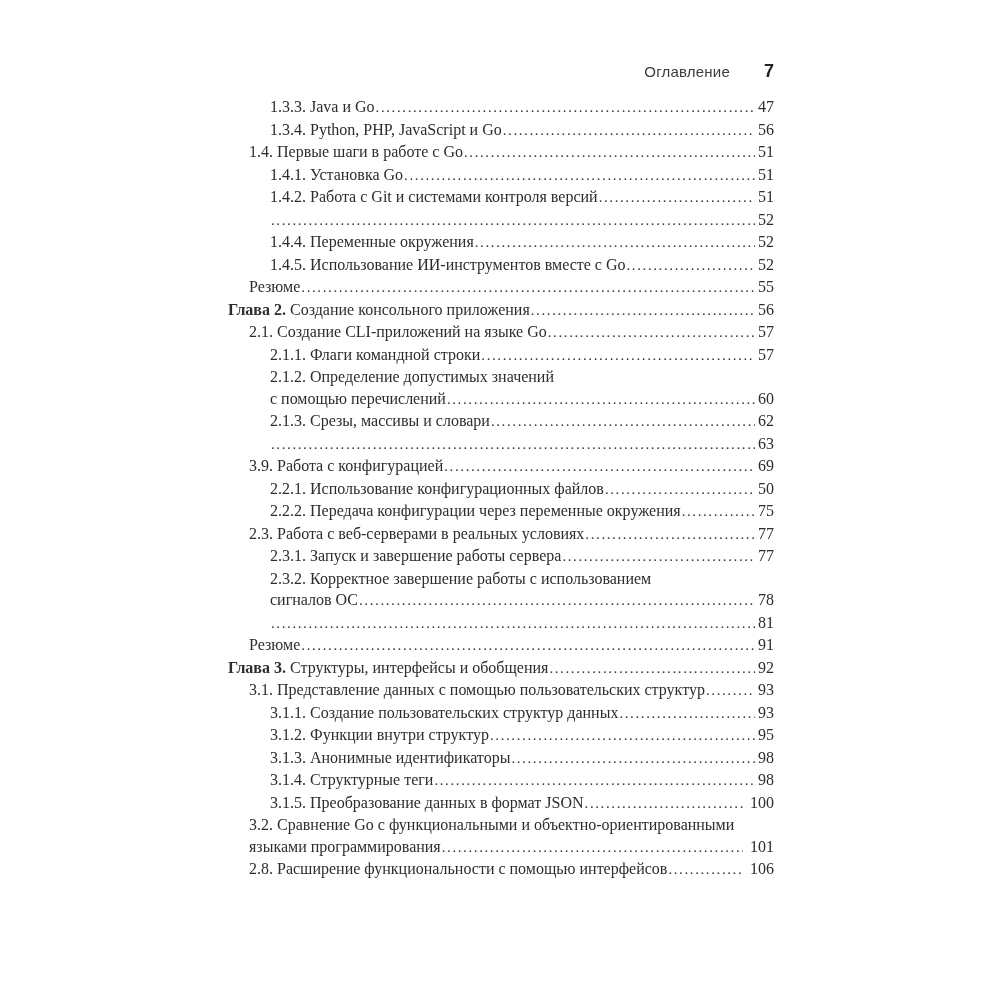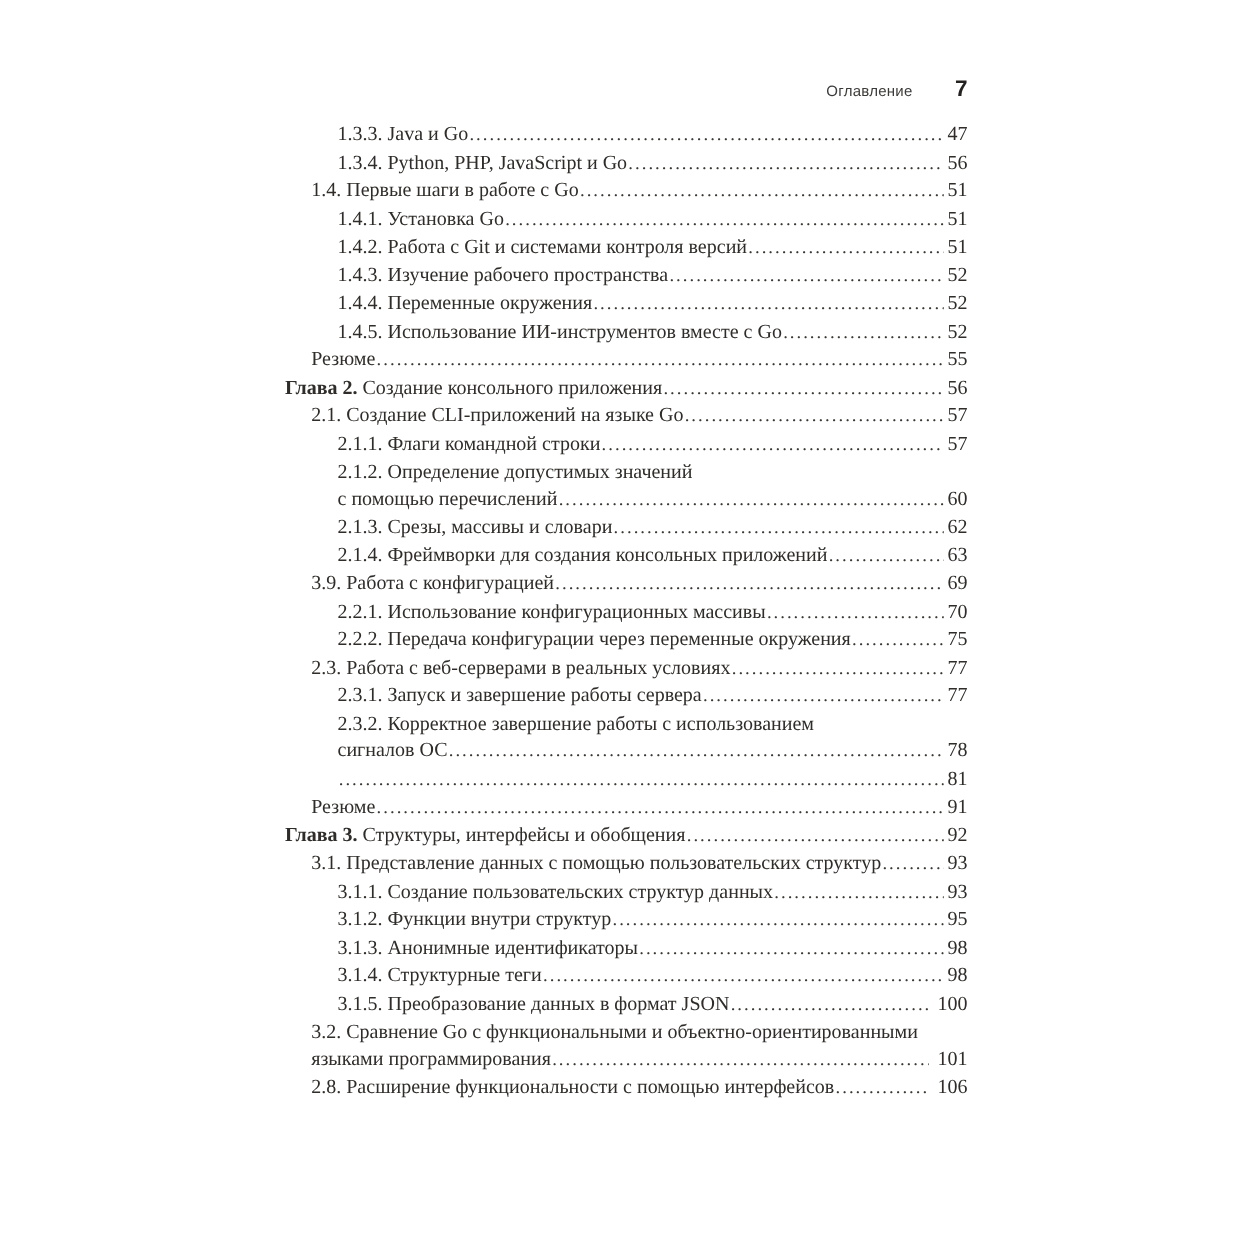--- a/index.html
+++ b/index.html
@@ -21,21 +21,21 @@
   
   .header {
     display: flex;
     justify-content: flex-end;
     align-items: baseline;
     font-family: "Liberation Sans", sans-serif;
     margin-bottom: 13px;
     line-height: 22px;
   }
   .header-title {
-    font-size: 12px;
+    font-size: 15px;
     color: #3d3b39;
     letter-spacing: 0.2px;
   }
   .header-page {
     font-size: 18px;
     font-weight: bold;
     color: #242220;
     margin-left: 34px;
   }
   
@@ -94,21 +94,20 @@
           <span class="title">1.4.1. Установка Go</span>
           <span class="dots"></span>
           <span class="pg">51</span>
         </div>
         <div class="row indent-2">
           <span class="title">1.4.2. Работа с Git и системами контроля версий</span>
           <span class="dots"></span>
           <span class="pg">51</span>
         </div>
         <div class="row indent-2">
-          <span class="title">1.4.3. Изучение рабочего пространства</span>
           <span class="dots"></span>
           <span class="pg">52</span>
         </div>
         <div class="row indent-2">
           <span class="title">1.4.4. Переменные окружения</span>
           <span class="dots"></span>
           <span class="pg">52</span>
         </div>
         <div class="row indent-2">
           <span class="title">1.4.5. Использование ИИ-инструментов вместе с Go</span>
@@ -142,33 +141,32 @@
           <span class="title">с помощью перечислений</span>
           <span class="dots"></span>
           <span class="pg">60</span>
         </div>
         <div class="row indent-2">
           <span class="title">2.1.3. Срезы, массивы и словари</span>
           <span class="dots"></span>
           <span class="pg">62</span>
         </div>
         <div class="row indent-2">
-          <span class="title">2.1.4. Фреймворки для создания консольных приложений</span>
           <span class="dots"></span>
           <span class="pg">63</span>
         </div>
         <div class="row indent-1">
           <span class="title">3.9. Работа с конфигурацией</span>
           <span class="dots"></span>
           <span class="pg">69</span>
         </div>
         <div class="row indent-2">
-          <span class="title">2.2.1. Использование конфигурационных массивы</span>
-          <span class="dots"></span>
-          <span class="pg">70</span>
+          <span class="title">2.2.1. Использование конфигурационных файлов</span>
+          <span class="dots"></span>
+          <span class="pg">50</span>
         </div>
         <div class="row indent-2">
           <span class="title">2.2.2. Передача конфигурации через переменные окружения</span>
           <span class="dots"></span>
           <span class="pg">75</span>
         </div>
         <div class="row indent-1">
           <span class="title">2.3. Работа с веб-серверами в реальных условиях</span>
           <span class="dots"></span>
           <span class="pg">77</span>

